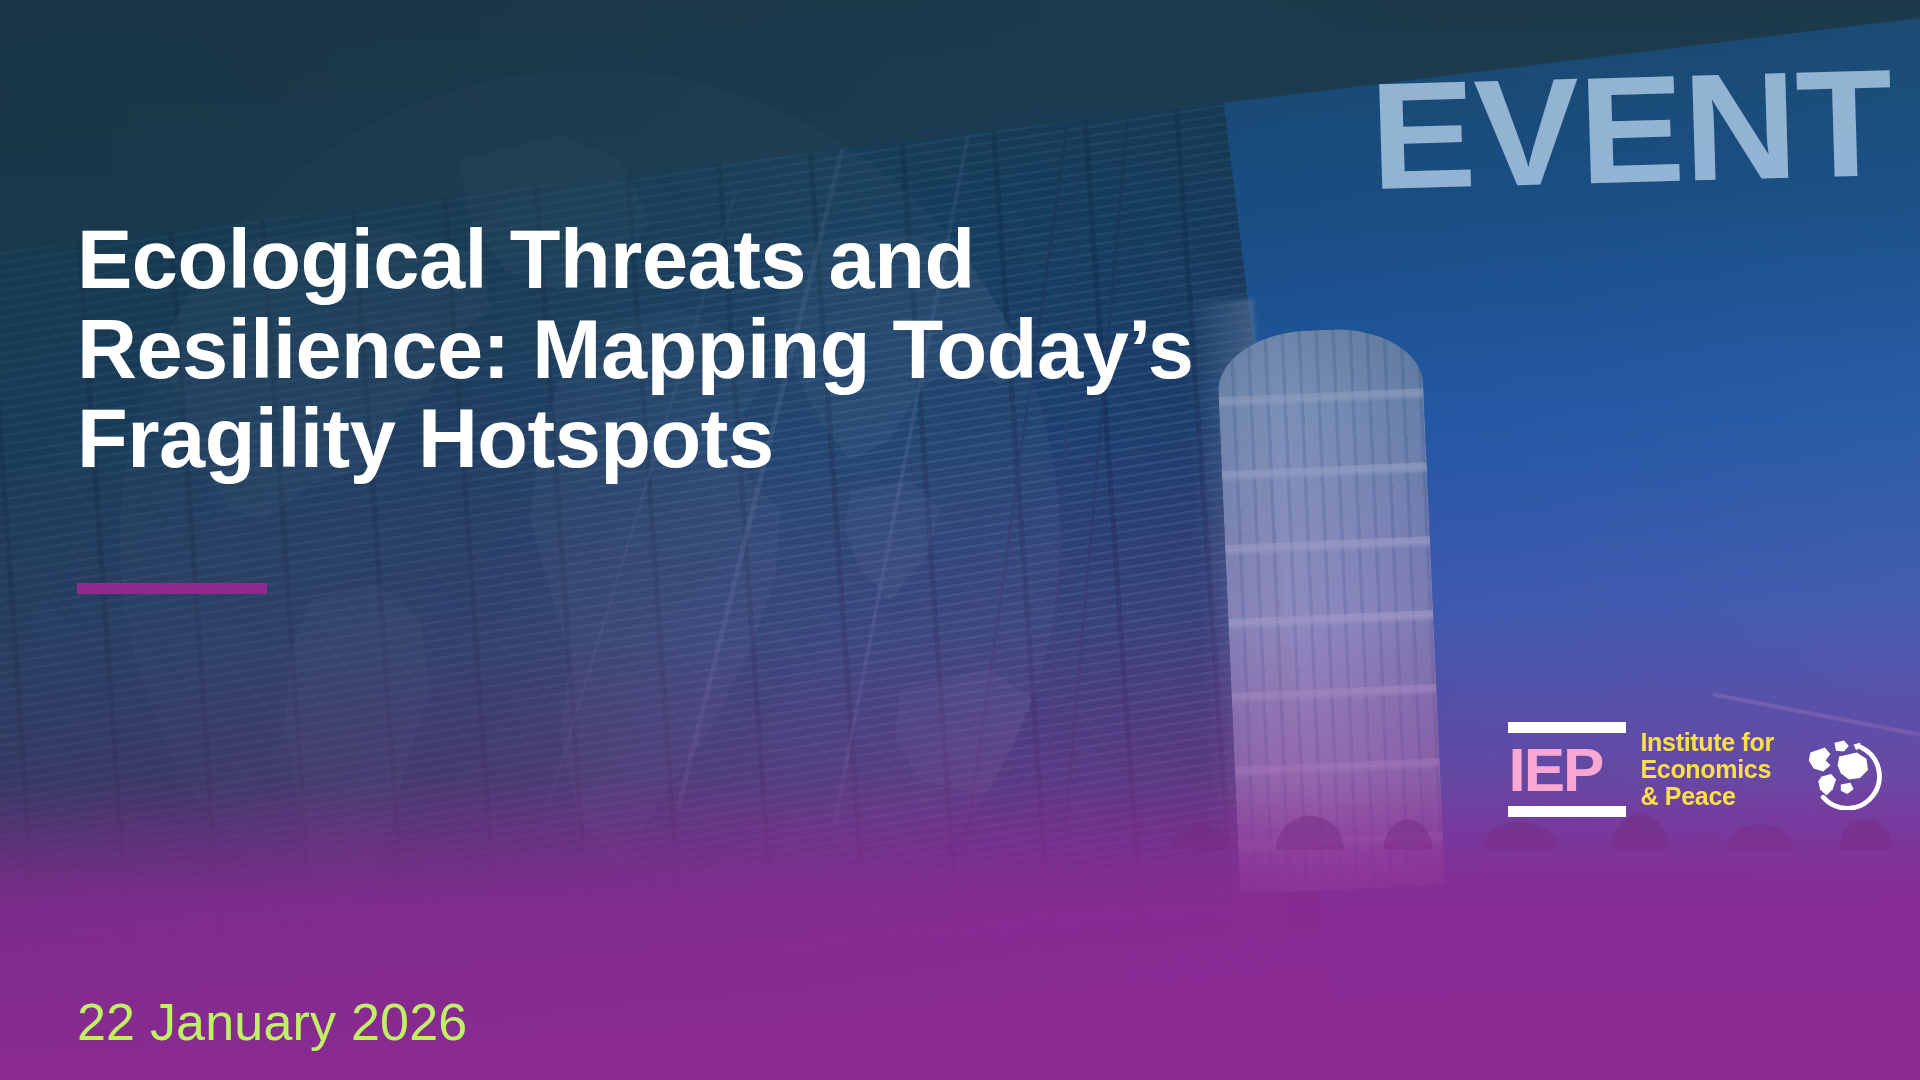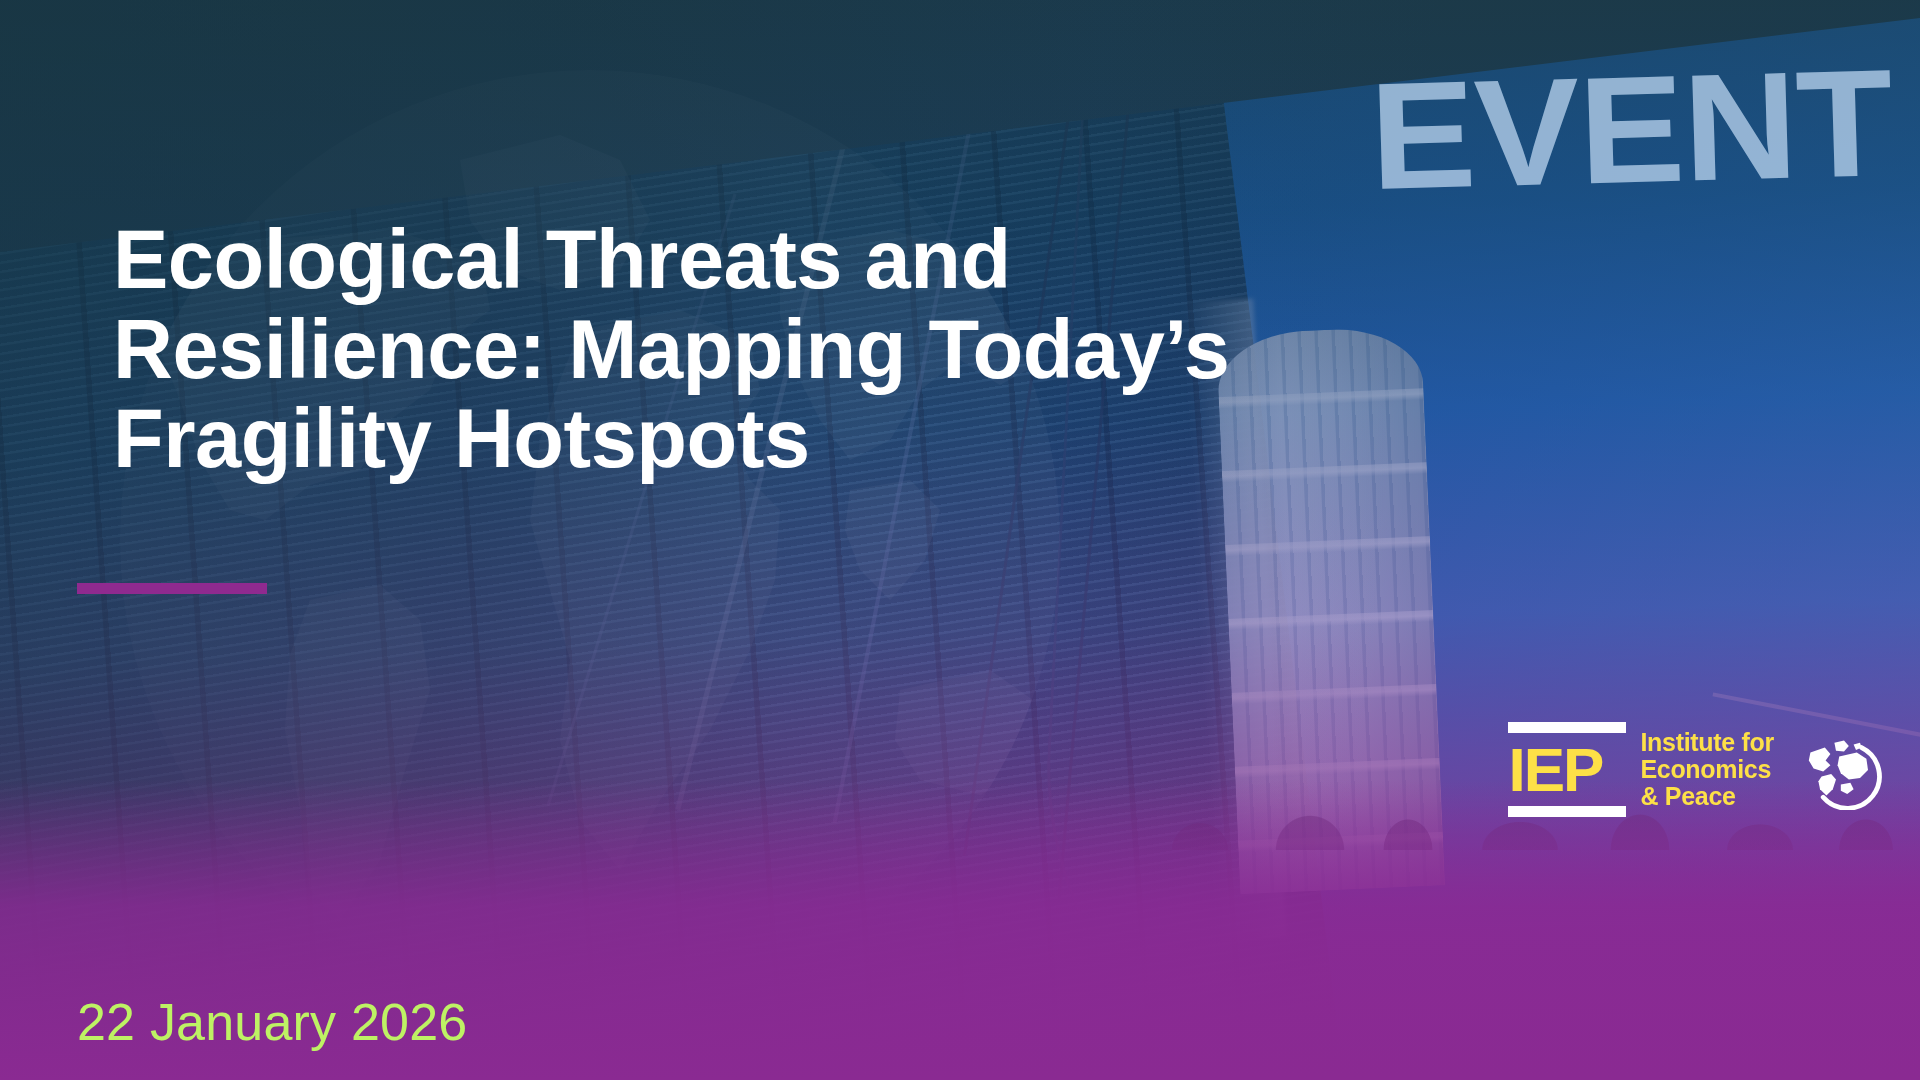--- a/index.html
+++ b/index.html
@@ -174,21 +174,20 @@
   
   .title{
     position:absolute;left:77px;top:215px;
     width:1420px;
     font-size:83px;
     line-height:1.08;
     font-weight:700;
     color:#ffffff;
     letter-spacing:-.5px;
     white-space:pre-line;
-    margin-left:36px;
   }
 
   .accent{
     position:absolute;left:77px;top:583px;
     width:190px;height:11px;
     background:#8f2a8f;
   }
 
   
   .date{
@@ -202,21 +201,21 @@
   
   .logos{
     position:absolute;right:36px;top:722px;
     display:flex;align-items:center;gap:30px;
   }
 
   .iep{display:flex;align-items:center;gap:14px;}
   .iep-mark{display:flex;flex-direction:column;gap:7px;width:118px;}
   .iep-bar{height:11px;background:#fff;width:100%;}
   .iep-letters{
-    font-size:62px;font-weight:700;line-height:.92;color:#fde047;
+    font-size:62px;font-weight:700;line-height:.92;color:#f9a8d4;
     letter-spacing:-2px;margin:1px 0;
   }
   .iep-words{
     font-size:25px;font-weight:700;line-height:1.08;color:#fde047;
     letter-spacing:-.3px;white-space:pre-line;
   }
 
   .gcsp{display:flex;align-items:center;gap:14px;}
   .gcsp-globe{width:80px;height:80px;flex:0 0 auto;}
   .gcsp-globe svg{width:100%;height:100%;display:block;}

